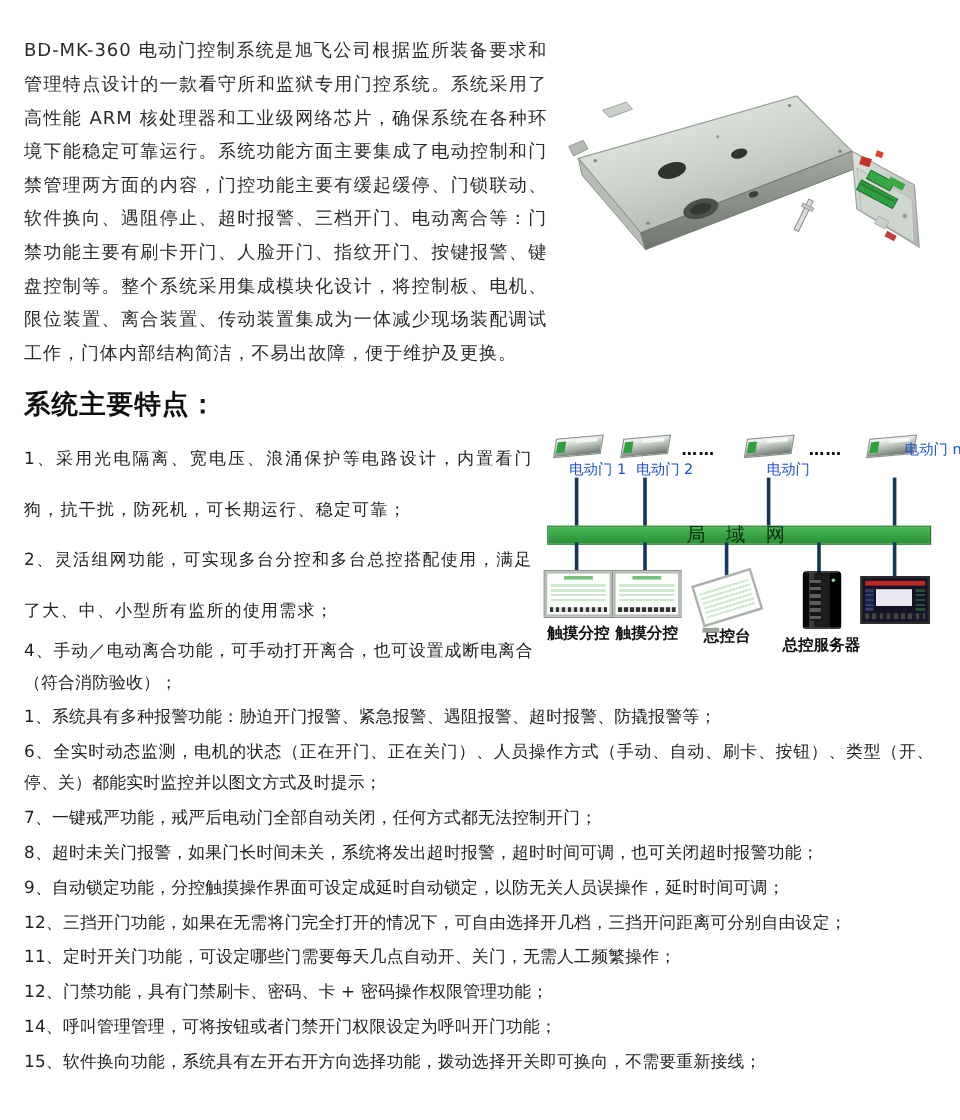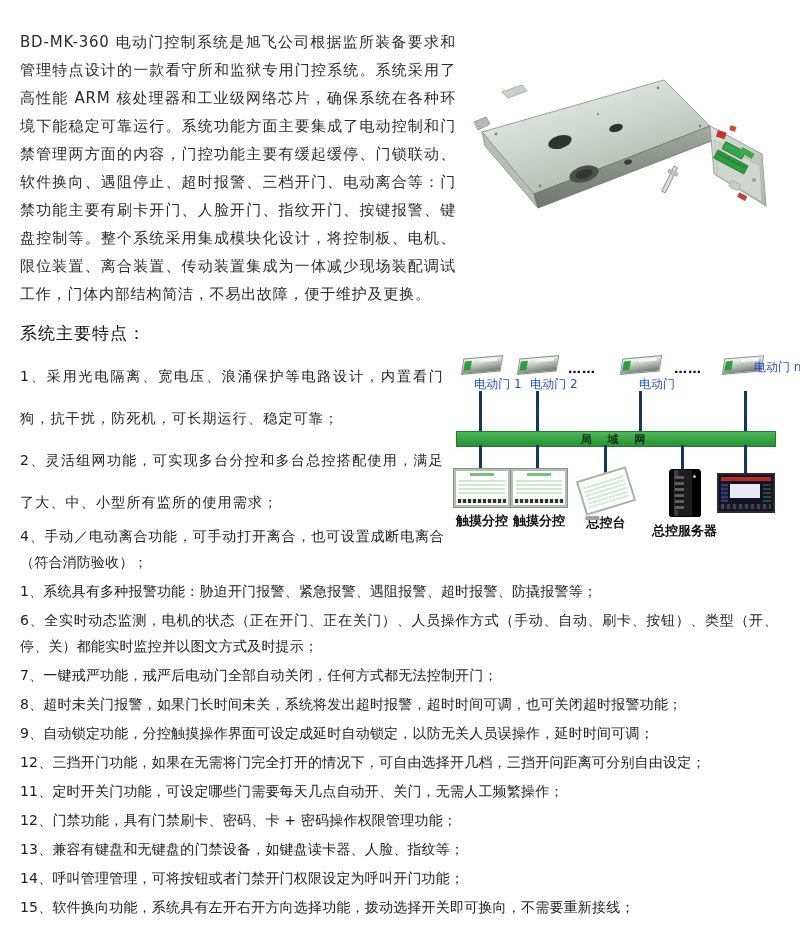--- a/index.html
+++ b/index.html
@@ -13,21 +13,21 @@
   .intro{display:flex;gap:12px;align-items:flex-start;}
   .intro-text{
     width:452px;font-size:15px;line-height:28px;text-align:justify;
     letter-spacing:0.8px;color:#2b2b2b;margin:4px 0 0 0;
   }
   .photo-wrap{width:310px;padding-top:30px;flex:0 0 auto;}
 
   
   .features{margin-top:14px;}
   .features-heading{
-    font-size:17px;font-weight:normal;color:#101010;margin:0 0 10px 0;letter-spacing:1px;
+    font-size:22px;font-weight:bold;color:#101010;margin:0 0 10px 0;letter-spacing:1px;
   }
   .feature-item{
     font-size:14px;line-height:26px;margin:0 0 3px 0;text-align:justify;
     letter-spacing:0.2px;color:#222;
   }
   .feature-item.wrapcol{line-height:42px;letter-spacing:1.2px;margin-bottom:0;}
 
   
   .diagram{
     float:right;position:relative;width:322px;height:182px;
@@ -48,21 +48,21 @@
 
   .vl{position:absolute;width:3px;background:#17365c;}
   .vl-t{top:34px;height:40px;}
   .vl-b{top:88px;height:32px;}
 
   .lan-bus{
     position:absolute;left:0;right:2px;top:74px;height:14px;
     background:linear-gradient(#4cbb57,#35a243 55%,#2c9038);
     border:1px solid #247a2e;display:flex;align-items:center;justify-content:center;
   }
-  .lan-bus span{font-size:11px;font-weight:bold;color:#0b2c10;letter-spacing:6px;}
+  .lan-bus span{font-size:16px;font-weight:normal;color:#0b2c10;letter-spacing:6px;}
 
   .bot-dev{position:absolute;top:112px;display:flex;flex-direction:column;align-items:center;gap:5px;}
   .bot-dev .dev-label{font-size:13px;font-weight:700;color:#111;white-space:nowrap;}
 
   .touch-panel{
     width:52px;height:34px;background:#fdfffd;border:2px solid #b6bdb6;
     box-shadow:0 0 0 1px #8a928a;position:relative;display:block;
   }
   .touch-panel .tp-head{position:absolute;left:14px;top:2px;width:24px;height:3px;background:#3aa845;opacity:.7;}
   .touch-panel .tp-rows{
@@ -254,19 +254,18 @@
     <div class="feature-item wrapcol">2、灵活组网功能，可实现多台分控和多台总控搭配使用，满足了大、中、小型所有监所的使用需求；</div>
     <div class="feature-item">4、手动／电动离合功能，可手动打开离合，也可设置成断电离合（符合消防验收）；</div>
     <div class="feature-item">1、系统具有多种报警功能：胁迫开门报警、紧急报警、遇阻报警、超时报警、防撬报警等；</div>
     <div class="feature-item">6、全实时动态监测，电机的状态（正在开门、正在关门）、人员操作方式（手动、自动、刷卡、按钮）、类型（开、停、关）都能实时监控并以图文方式及时提示；</div>
     <div class="feature-item">7、一键戒严功能，戒严后电动门全部自动关闭，任何方式都无法控制开门；</div>
     <div class="feature-item">8、超时未关门报警，如果门长时间未关，系统将发出超时报警，超时时间可调，也可关闭超时报警功能；</div>
     <div class="feature-item">9、自动锁定功能，分控触摸操作界面可设定成延时自动锁定，以防无关人员误操作，延时时间可调；</div>
     <div class="feature-item">12、三挡开门功能，如果在无需将门完全打开的情况下，可自由选择开几档，三挡开问距离可分别自由设定；</div>
     <div class="feature-item">11、定时开关门功能，可设定哪些门需要每天几点自动开、关门，无需人工频繁操作；</div>
     <div class="feature-item">12、门禁功能，具有门禁刷卡、密码、卡 + 密码操作权限管理功能；</div>
-    <div class="feature-item">13、兼容有键盘和无键盘的门禁设备，如键盘读卡器、人脸、指纹等；</div>
     <div class="feature-item">14、呼叫管理管理，可将按钮或者门禁开门权限设定为呼叫开门功能；</div>
     <div class="feature-item">15、软件换向功能，系统具有左开右开方向选择功能，拨动选择开关即可换向，不需要重新接线；</div>
 
     <div class="clear"></div>
   </section>
 </div>
 
 </body></html>

